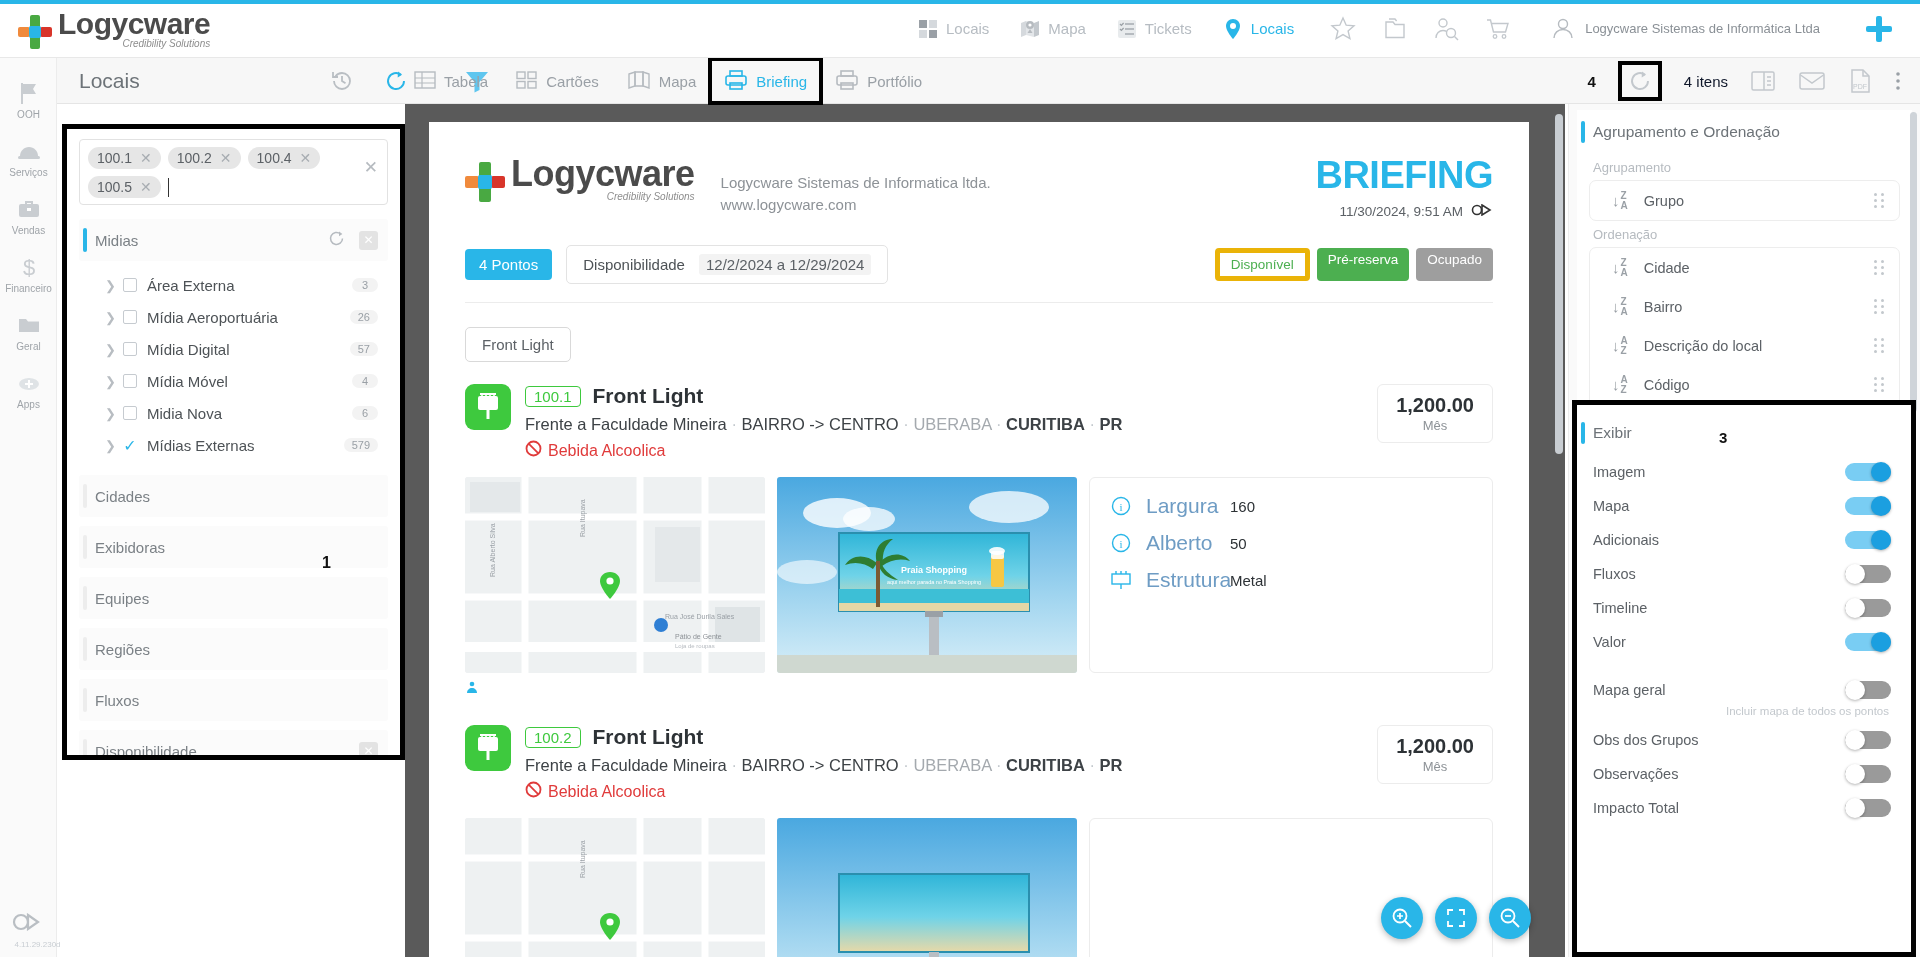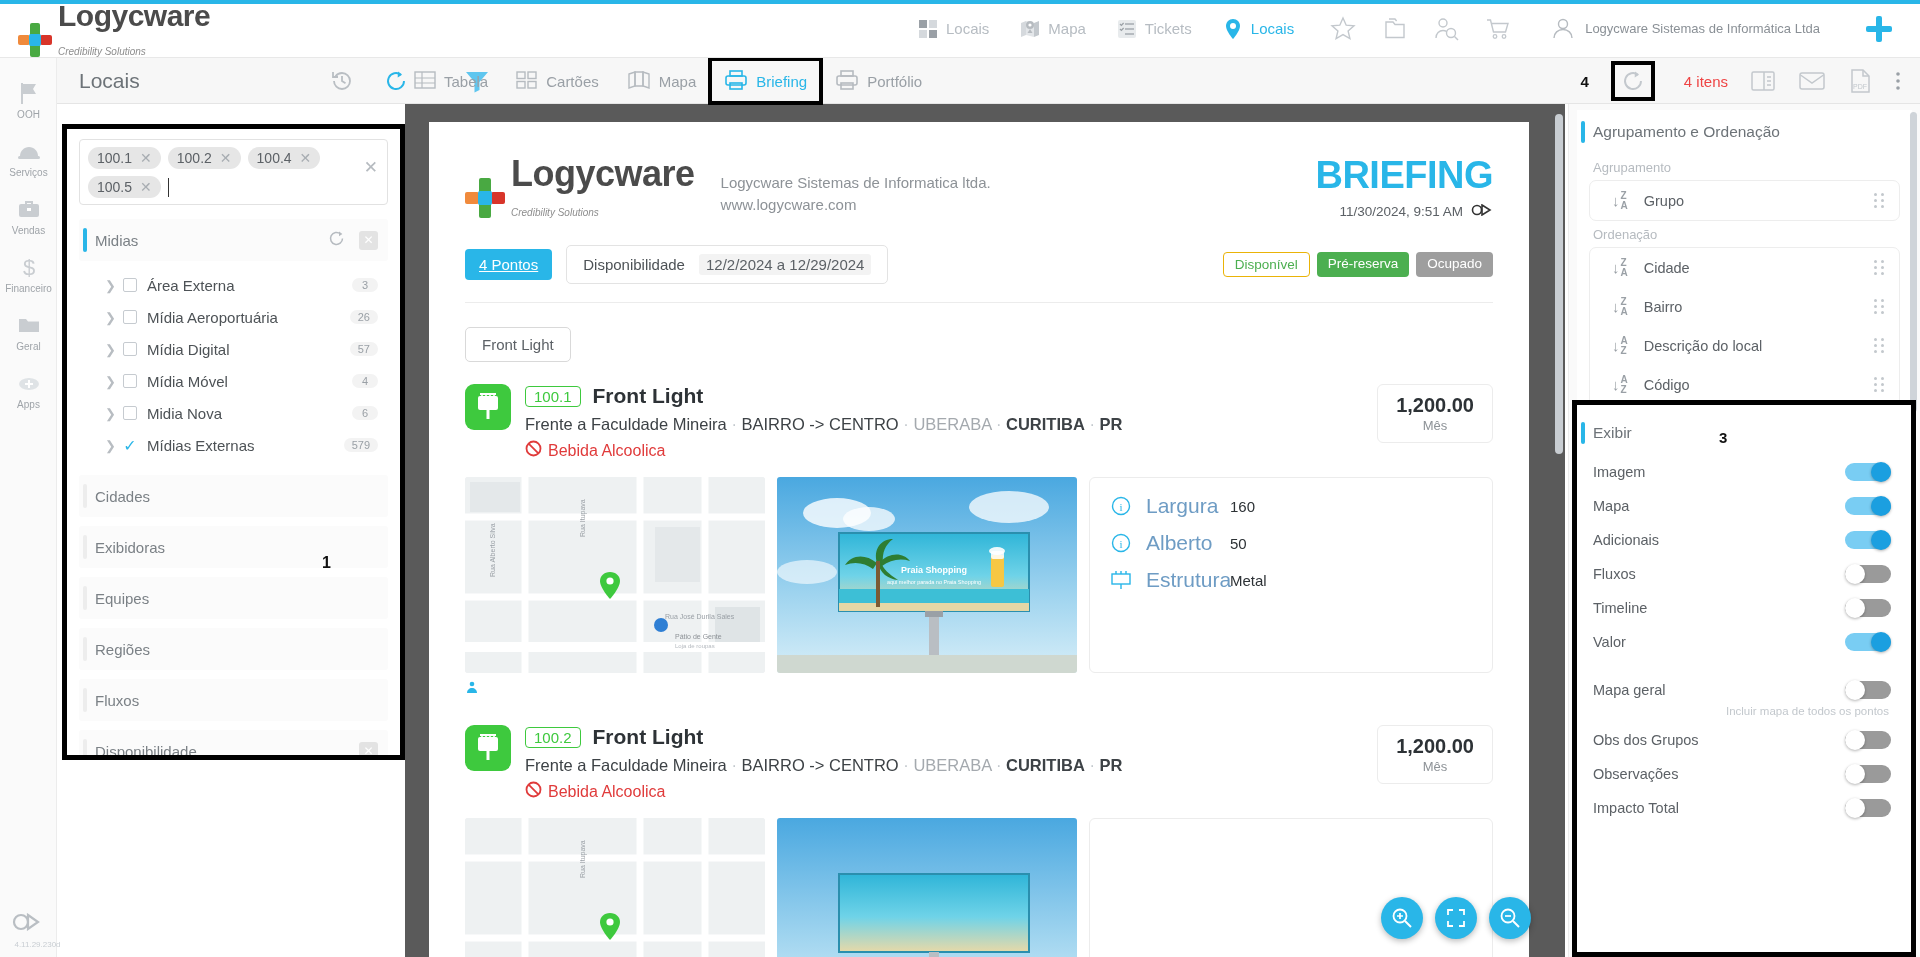--- a/index.html
+++ b/index.html
@@ -18,21 +18,21 @@
   .brand { display:flex; align-items:flex-end; margin-left:18px; }
   .brand-mark { width:34px; height:34px; position:relative; margin-right:6px; }
   .brand-mark i { position:absolute; display:block; border-radius:2px; }
   .bm1 { left:12px; top:0;   width:10px; height:13px; background:#49a942; }
   .bm2 { left:12px; top:21px;width:10px; height:13px; background:#49a942; }
   .bm3 { left:0;  top:12px; width:12px; height:10px; background:#f08a3c; }
   .bm4 { left:22px;top:12px;width:12px; height:10px; background:#d8352a; }
   .bm5 { left:11px;top:11px;width:12px; height:12px; background:#29b6e8; }
   .brand-text { line-height:1; }
   .brand-name { font-size:30px; font-weight:bold; color:#4b4b4b; letter-spacing:-0.5px; }
-  .brand-sub { font-size:10px; color:#8d8d8d; font-style:italic; text-align:left; margin-top:16px; }
+  .brand-sub { font-size:10px; color:#8d8d8d; font-style:italic; text-align:right; margin-top:0; }
 
   .topnav { display:flex; align-items:center; gap:30px; margin-left:auto; margin-right:14px; }
   .topnav-item { display:flex; align-items:center; gap:7px; color:#b6bcc2; font-size:15px; cursor:pointer; }
   .topnav-item.active { color:#29b6e8; }
   .tn-ico { width:22px; height:22px; display:flex; align-items:center; justify-content:center; }
   .topnav-icons { display:flex; align-items:center; gap:26px; margin-left:6px; }
   .ti { width:26px; height:26px; color:#c3c8cd; display:flex; align-items:center; justify-content:center; cursor:pointer; }
   .account { display:flex; align-items:center; gap:9px; margin-left:8px; color:#8a9096; font-size:13px; cursor:pointer; }
   .plus-blue { width:26px; height:26px; margin-left:16px; margin-right:14px; position:relative; cursor:pointer; }
   .plus-blue:before,.plus-blue:after{content:"";position:absolute;background:#29b6e8;border-radius:2px;}
@@ -56,21 +56,21 @@
   .tb-icon.blue { color:#29b6e8; }
 
   .tabsbar { position:absolute; left:400px; top:58px; height:46px; display:flex; align-items:center; gap:0; z-index:19; }
   .tab { display:flex; align-items:center; gap:8px; padding:0 14px; height:46px; color:#9aa0a6; font-size:15px; cursor:pointer; }
   .tab.active { color:#29b6e8; }
   .tab.boxed { outline:4px solid #000; outline-offset:-2px; height:44px; background:#f7f7f7; }
 
   .rightbar { position:absolute; right:0; top:58px; height:46px; display:flex; align-items:center; gap:22px; padding-right:18px; z-index:19; }
   .step-num { font-weight:bold; color:#111; font-size:15px; }
   .refresh-box { width:44px; height:40px; border:4px solid #000; display:flex; align-items:center; justify-content:center; cursor:pointer; }
-  .items-count { color:#ef4444; font-size:15px;margin-left:7px; }
+  .items-count { color:#0f172a; font-size:15px; }
 
   
   .filterpanel { position:absolute; left:62px; top:124px; width:343px; height:636px;
                  border:5px solid #000; background:#fff; z-index:15; }
   .fp-inner { padding:10px 12px 0; height:100%; overflow:hidden; }
   .chipbox { border:1px solid #e2e2e2; border-radius:4px; padding:7px 8px 6px; position:relative; min-height:60px; }
   .chips { display:flex; flex-wrap:wrap; gap:7px; align-items:center; padding-right:28px; }
   .chip { background:#e6e6e6; border-radius:13px; padding:3px 9px; font-size:14px; color:#5c6166;
           display:flex; align-items:center; gap:8px; cursor:pointer; }
   .chip .x { color:#a8adb2; font-size:14px; }
@@ -108,27 +108,27 @@
 
   .doc-head { display:flex; align-items:flex-start; }
   .doc-logo { display:flex; align-items:flex-end; }
   .doc-logo .brand-name { font-size:36px; }
   .doc-company { margin-left:26px; margin-top:16px; color:#8d9297; font-size:15px; line-height:1.45; }
   .doc-right { margin-left:auto; text-align:right; }
   .doc-briefing { font-size:38px; font-weight:bold; color:#29b6e8; letter-spacing:-0.5px; line-height:1; }
   .doc-date { margin-top:10px; color:#5c6166; font-size:13.5px; display:flex; align-items:center; gap:8px; justify-content:flex-end; }
 
   .availrow { margin-top:26px; display:flex; align-items:center; gap:14px; }
-  .pontos { background:#29b6e8; color:#fff; font-size:15px; padding:7px 14px; border-radius:4px;text-decoration:underline; }
+  .pontos { background:#29b6e8; color:#fff; font-size:15px; padding:7px 14px; border-radius:4px; }
   .availbox { border:1px solid #e3e3e3; border-radius:5px; padding:8px 16px; display:flex; gap:14px; align-items:center; }
   .avail-lbl { color:#4d5256; font-size:15px; }
   .avail-val { background:#f3f3f3; border-radius:3px; padding:2px 7px; color:#5c6166; font-size:15px; }
   .legend { margin-left:auto; display:flex; gap:7px; }
   .lg { border-radius:4px; padding:4px 11px; font-size:13.5px; }
-  .lg.free { border:1px solid #eab308; color:#4caf50; }
+  .lg.free { border:5px solid #eab308; color:#4caf50; }
   .lg.pre { background:#4caf50; color:#fff; }
   .lg.busy { background:#9e9e9e; color:#fff; }
   .divider { margin-top:18px; border-bottom:1px solid #ececec; }
 
   .typechip { margin-top:24px; display:inline-block; border:1px solid #d9d9d9; border-radius:5px;
               padding:8px 16px; color:#5c6166; font-size:15px; }
 
   .item { margin-top:22px; }
   .item-head { display:flex; align-items:flex-start; gap:14px; }
   .item-ico { width:46px; height:46px; background:#3ec93e; border-radius:9px; display:flex;

